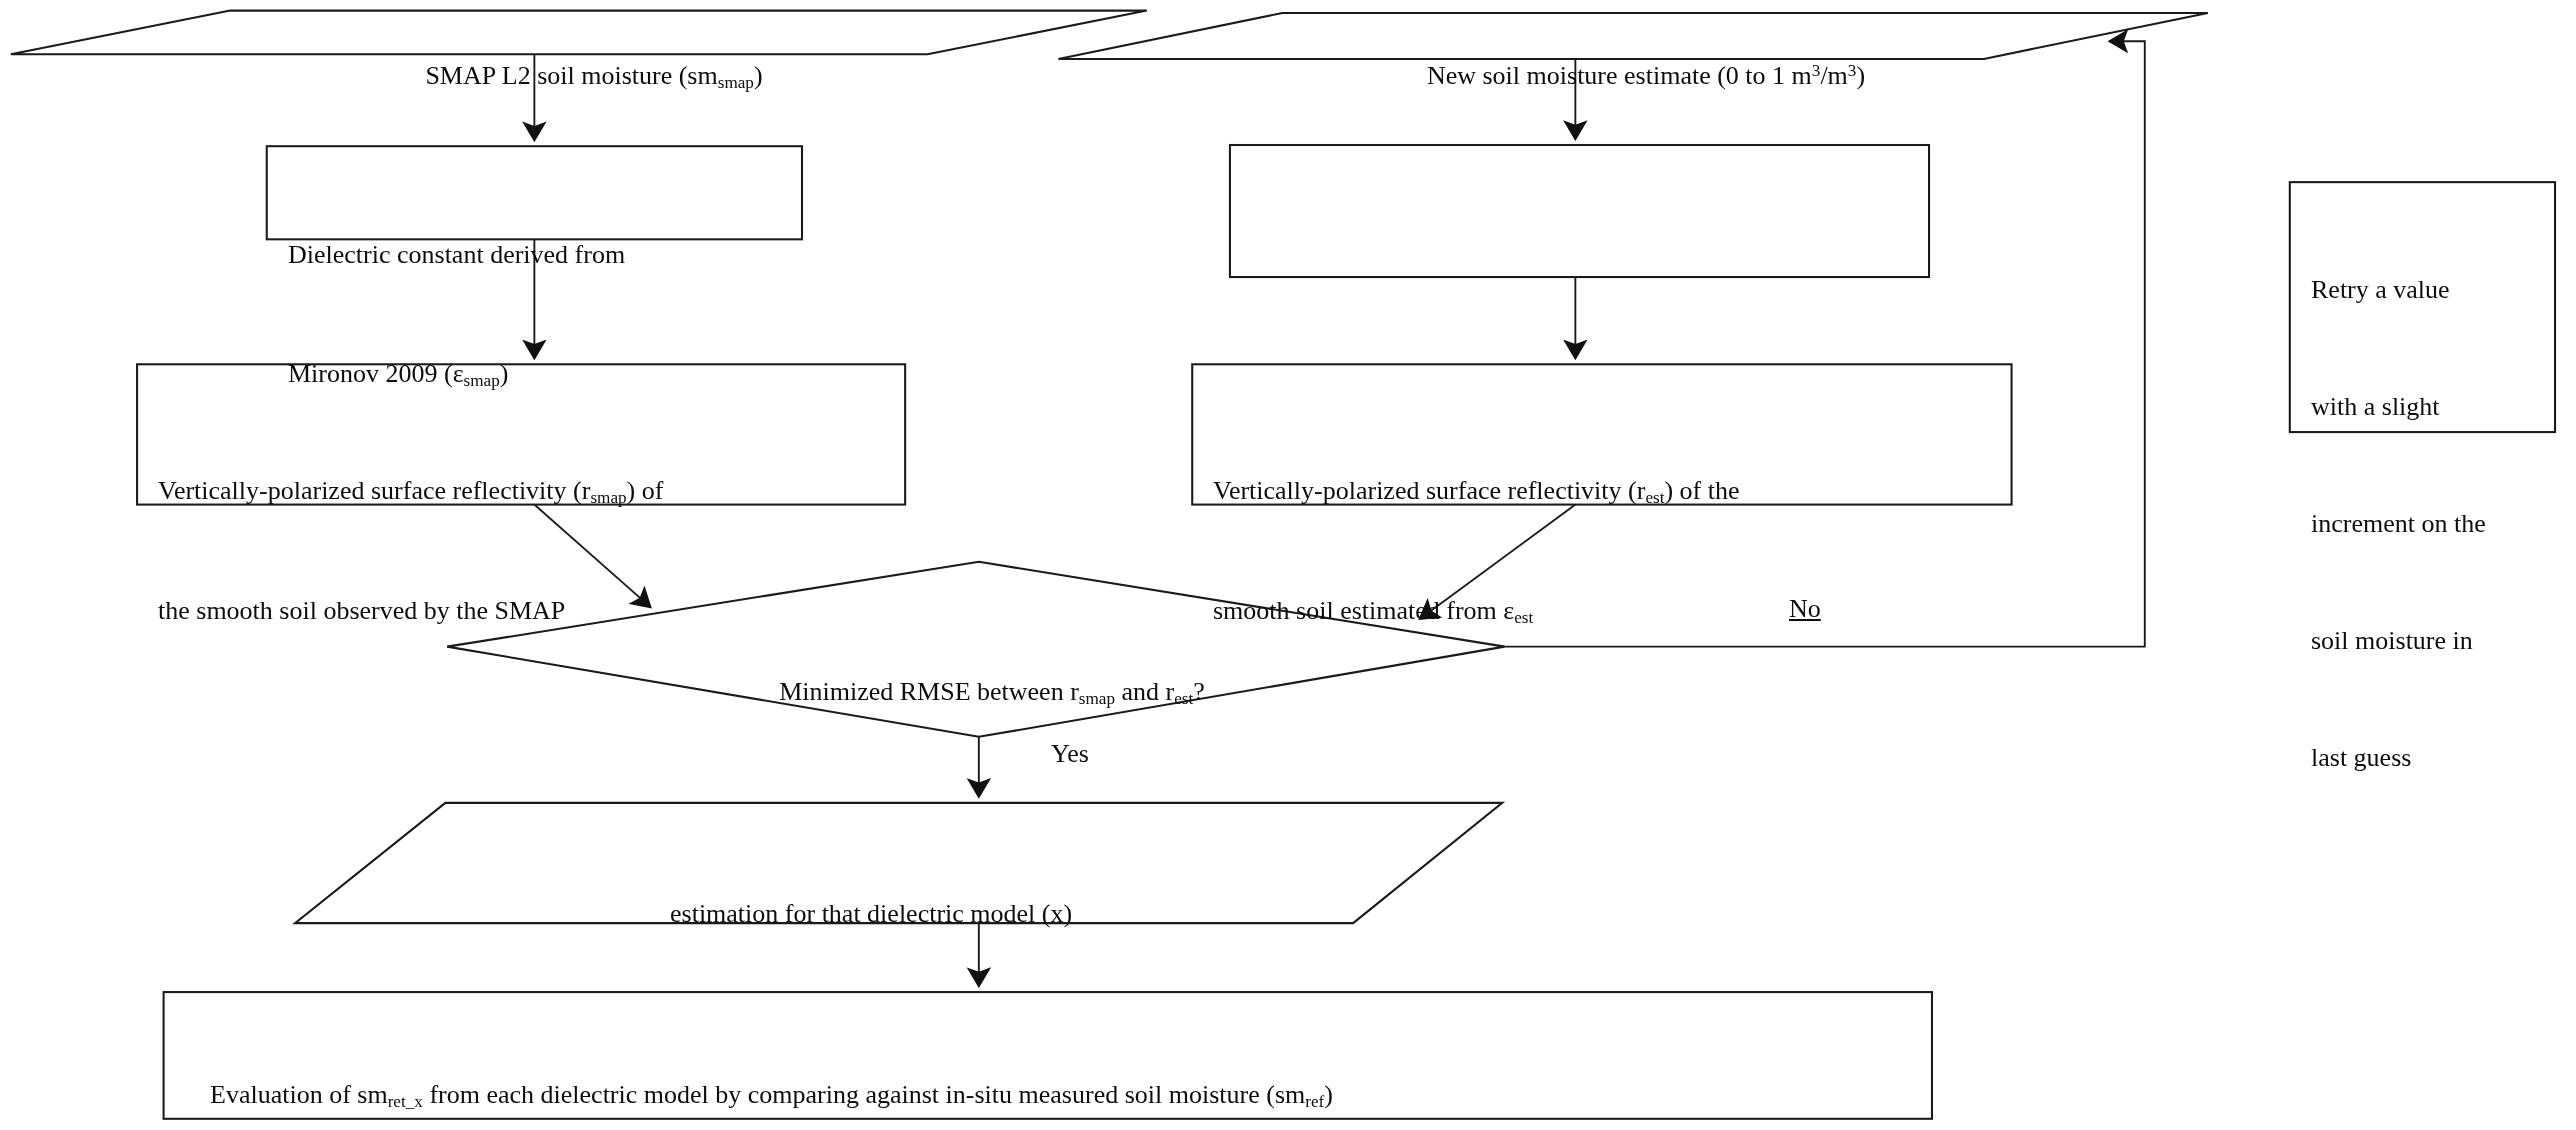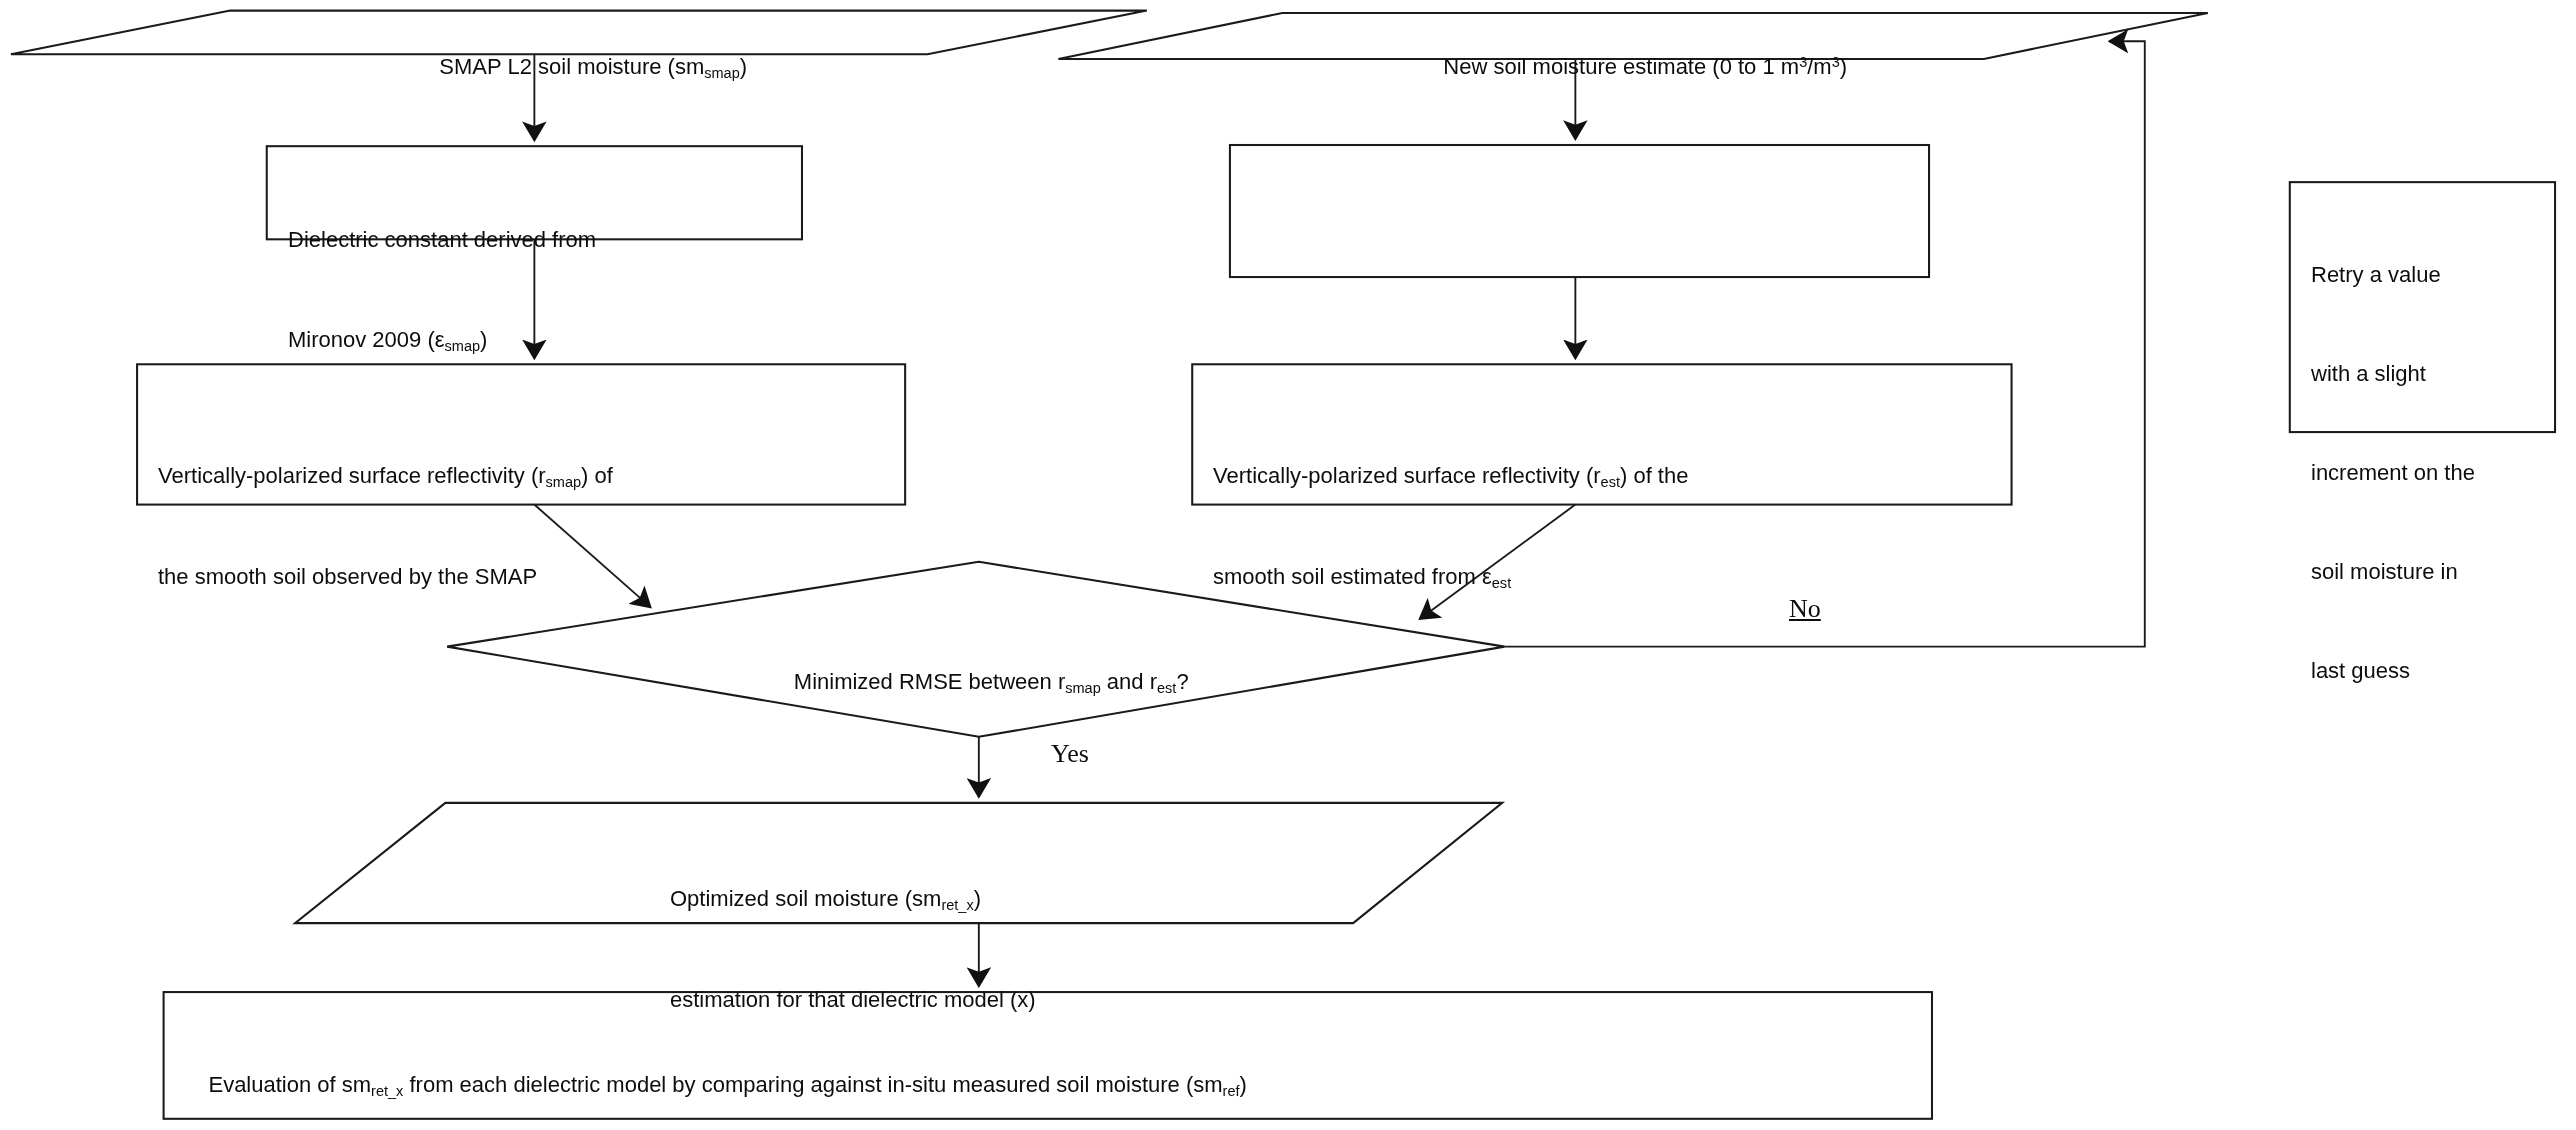--- a/index.html
+++ b/index.html
@@ -31,22 +31,22 @@
     stroke-width: 3.5;
   }
   .conn-line {
     fill: none;
     stroke: #1a1a1a;
     stroke-width: 3.2;
   }
   .node-text {
     position: absolute;
     color: #0d0d0d;
-    font-family: Liberation Sans, sans-serif;
-    font-size: 22px;
+    font-family: Liberation Serif, serif;
+    font-size: 26px;
     line-height: 1.52;
     white-space: pre-wrap;
   }
   .edge-label {
     position: absolute;
     color: #0d0d0d;
     font-family: "Liberation Serif", "DejaVu Serif", serif;
     font-size: 26px;
     line-height: 1.2;
   }
@@ -143,21 +143,20 @@
     <div>increment on the</div>
     <div>soil moisture in</div>
     <div>last guess</div>
   </div>
 
   <div class="node-text t-center" style="left:625px; top:632px; width:708px;">
     <span>Minimized RMSE between r<sub>smap</sub> and r<sub>est</sub>?</span>
   </div>
 
   <div class="node-text t-left" style="left:670px; top:815px; width:660px;">
-    <div>Optimized soil moisture (sm<sub>ret_x</sub>)</div>
     <div>estimation for that dielectric model (x)</div>
   </div>
 
   <div class="node-text t-left" style="left:184px; top:1035px; width:1733px;">
     <span>Evaluation of sm<sub>ret_x</sub> from each dielectric model by comparing against in-situ measured soil moisture (sm<sub>ref</sub>)</span>
   </div>
 
   <div class="edge-label" style="left:1789px; top:593px;text-decoration:underline;">No</div>
 
   <div class="edge-label" style="left:1051px; top:738px;">Yes</div>

